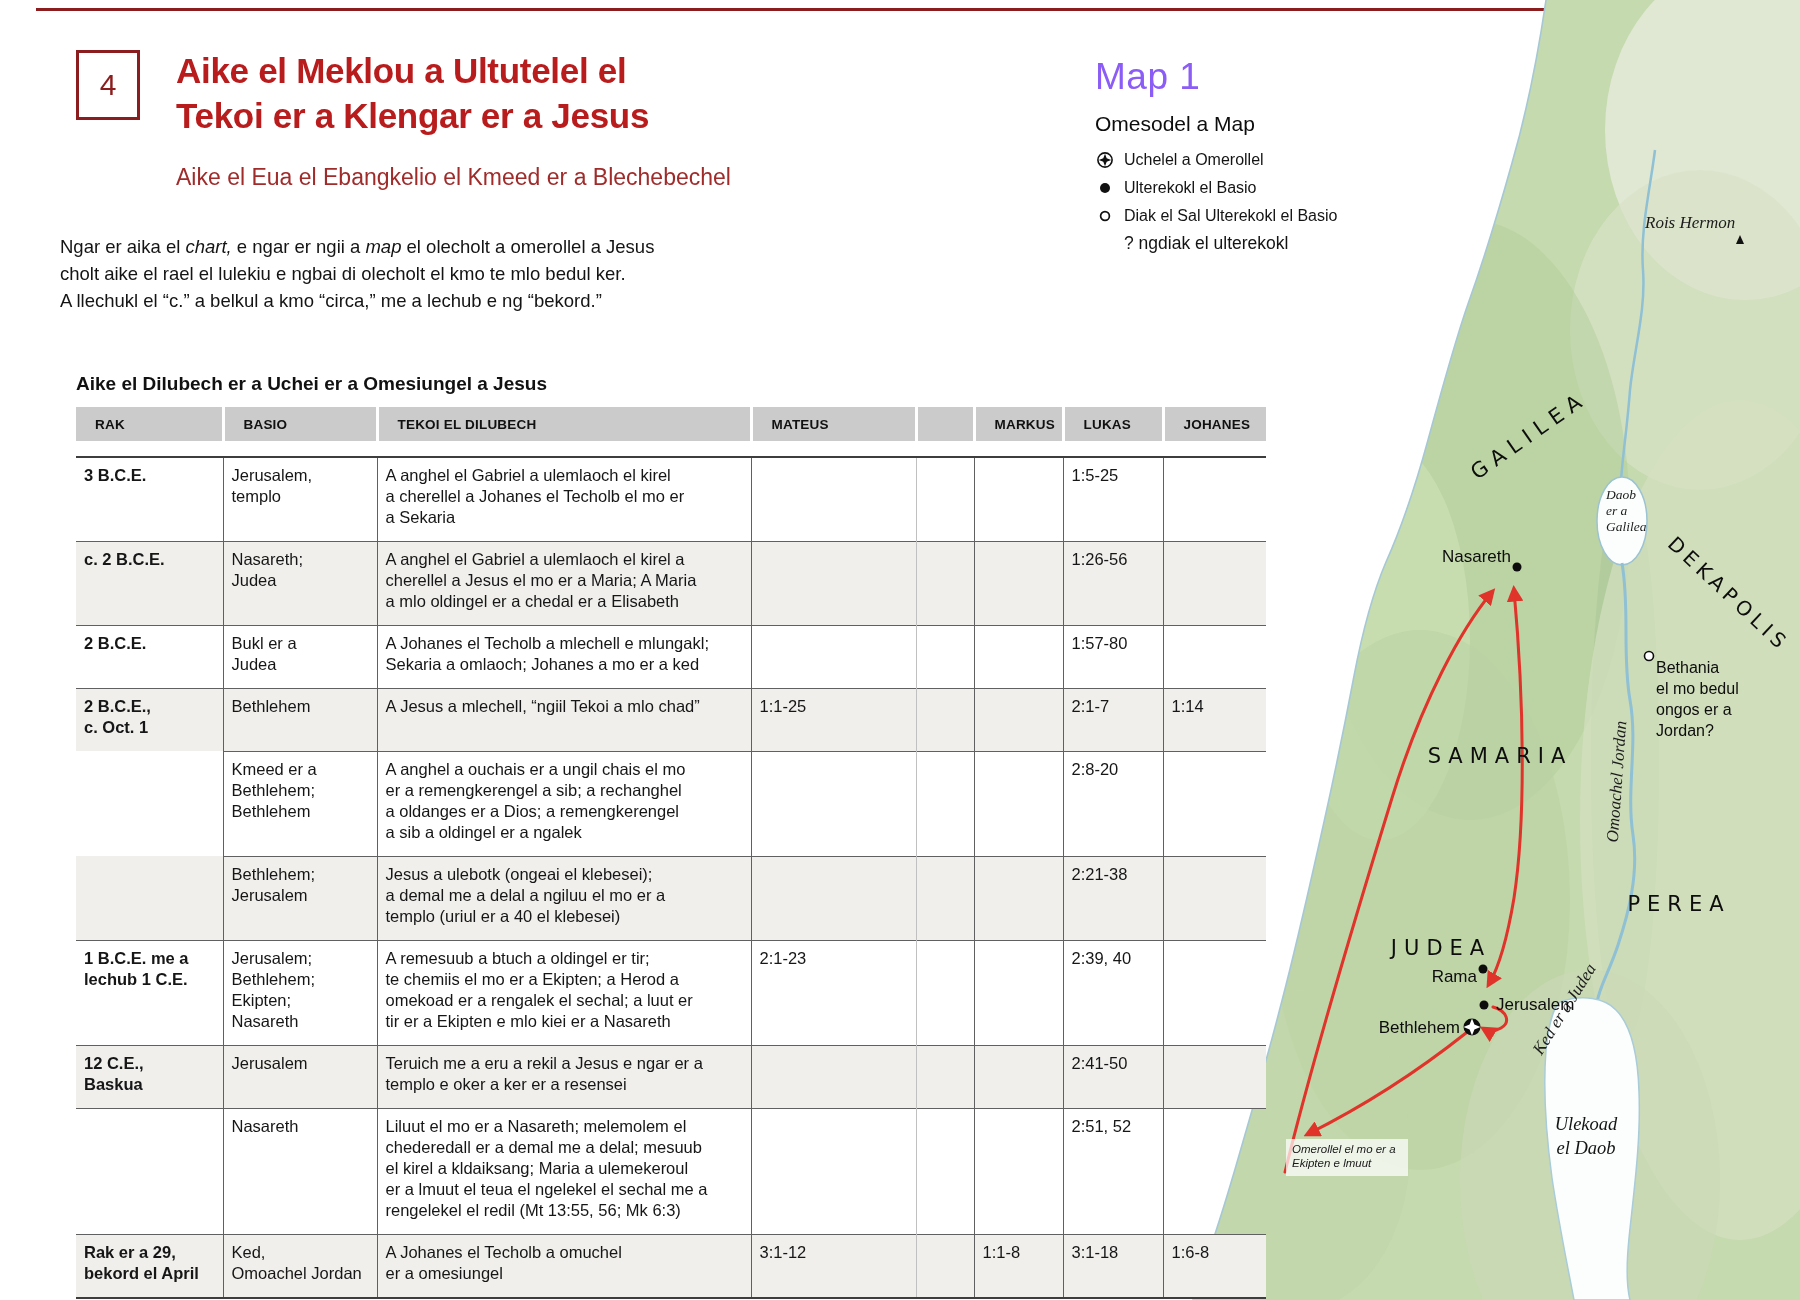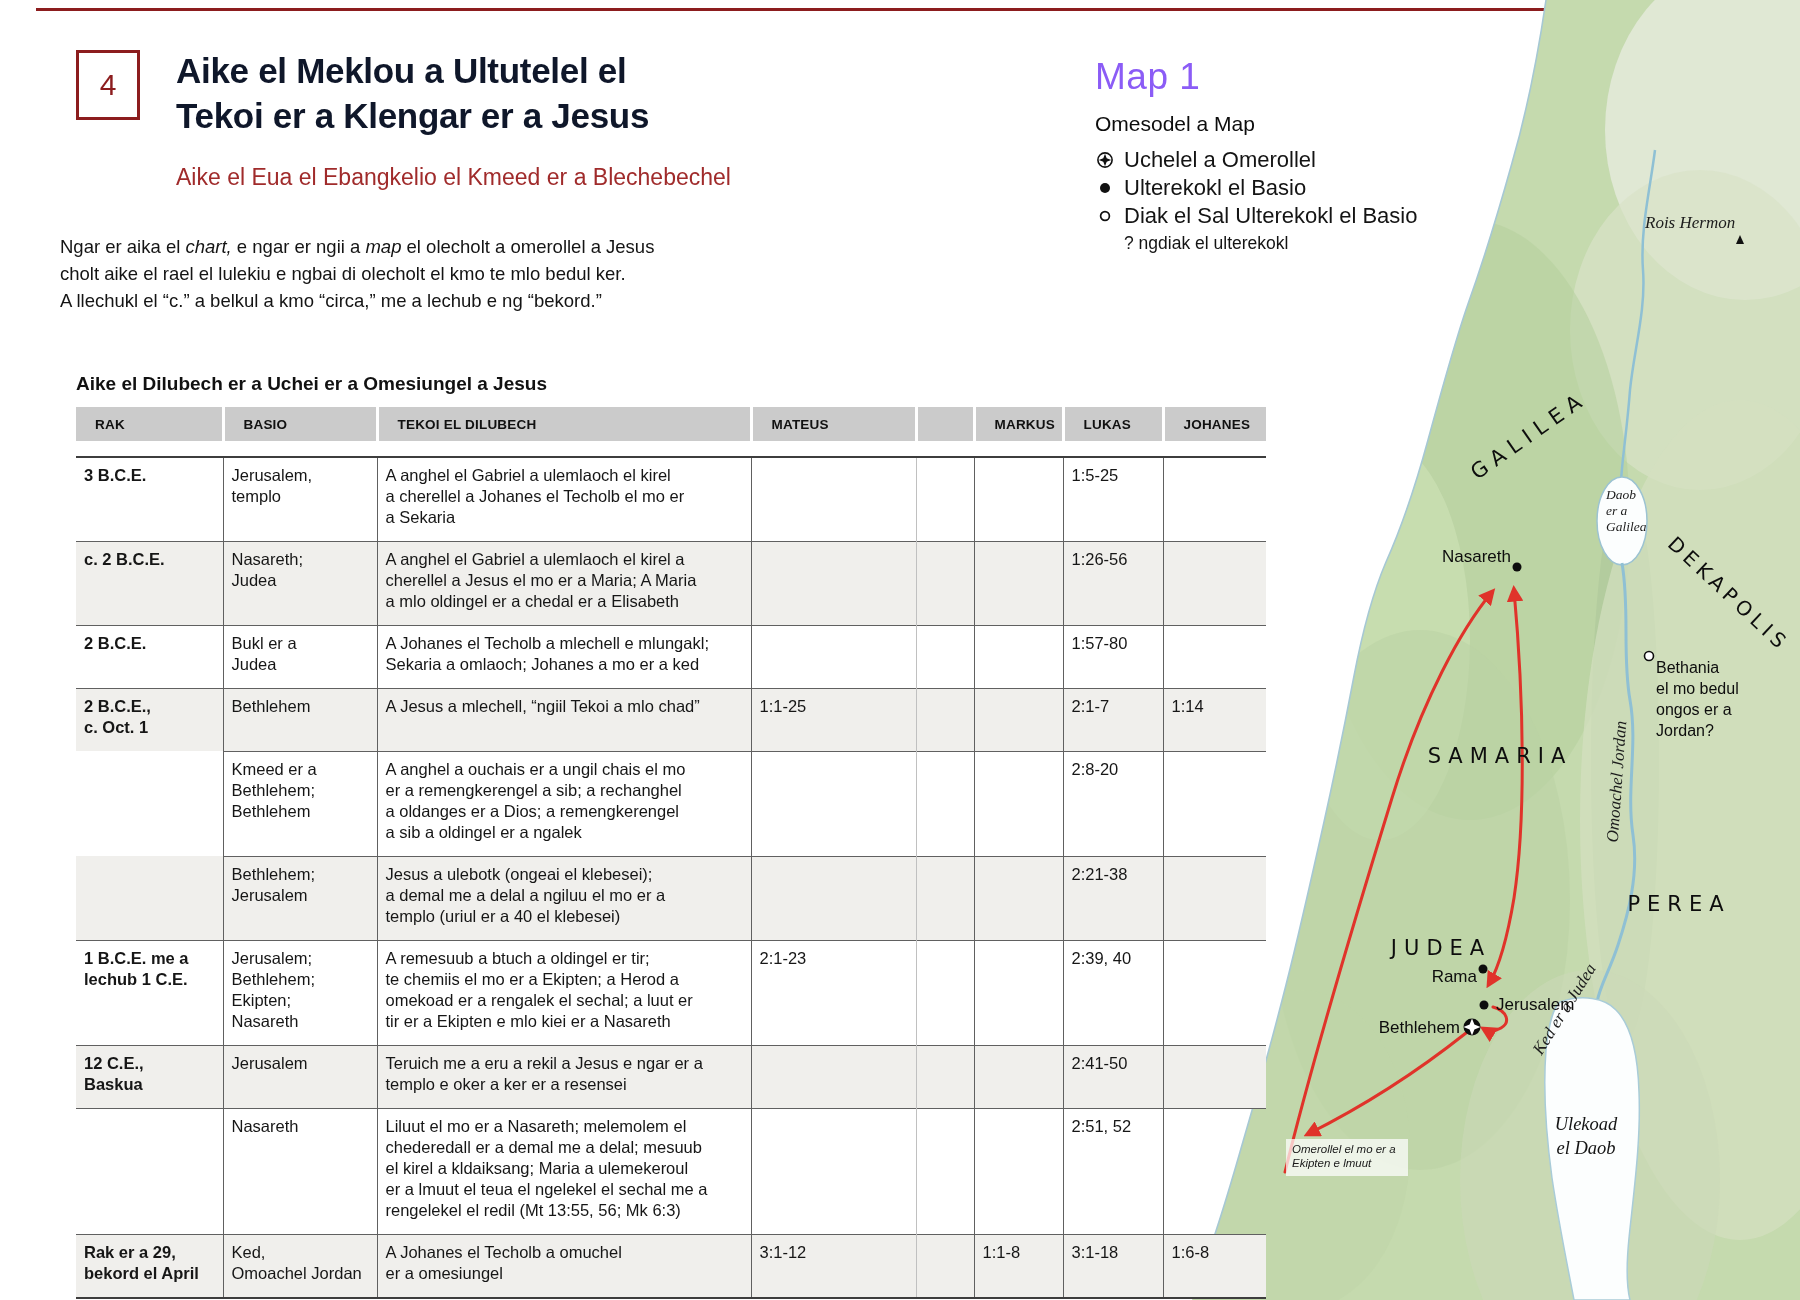--- a/index.html
+++ b/index.html
@@ -6,21 +6,21 @@
   .page{position:relative;width:1800px;height:1300px;background:#fff;overflow:hidden;
         font-family:"Liberation Sans",sans-serif;color:#161616;}
   .top-rule{position:absolute;left:36px;top:8px;width:1730px;height:3px;background:#8c1d1e;z-index:0;}
   .map-svg{position:absolute;left:1150px;top:0;width:650px;height:1300px;z-index:1;}
   .content{position:absolute;left:0;top:0;width:1800px;height:1300px;z-index:2;pointer-events:none;}
   .content *{pointer-events:auto;}
 
   .chapter-box{position:absolute;left:76px;top:50px;width:58px;height:64px;border:3px solid #8c1d1e;
                display:flex;align-items:center;justify-content:center;
                font-size:30px;color:#8c1d1e;}
-  .title{position:absolute;left:176px;top:48px;font-size:35px;line-height:45px;font-weight:600;color:#0f172a;letter-spacing:-0.3px;}
+  .title{position:absolute;left:176px;top:48px;font-size:35px;line-height:45px;font-weight:600;color:#b91c1c;letter-spacing:-0.3px;}
   .subtitle{position:absolute;left:176px;top:164px;font-size:23px;color:#a02b2b;font-weight:500;}
 
   .intro{position:absolute;left:60px;top:233px;font-size:18.5px;line-height:27px;color:#141414;}
   .intro .ital{font-style:italic;}
 
   .table-heading{position:absolute;left:76px;top:373px;font-size:19px;font-weight:bold;color:#111;}
 
   .tablewrap{position:absolute;left:76px;top:407px;width:1190px;}
   table.jt{border-collapse:collapse;table-layout:fixed;width:1190px;font-size:16.5px;line-height:21px;}
   table.jt th{background:#cbcbcb;height:34px;font-size:13.5px;letter-spacing:0.2px;text-align:left;
@@ -34,21 +34,21 @@
   table.jt tr.first td{border-top:2px solid #3d3d3d;}
   table.jt tr.last td{border-bottom:2px solid #3d3d3d;}
   table.jt td.rak{font-weight:bold;}
   table.jt td.notop{border-top:none;}
   table.jt tr.shade td{background:#f0efec;}
 
   .map-head{position:absolute;left:1095px;top:56px;z-index:3;}
   .map-title{font-size:37px;color:#8b5cf6;letter-spacing:0.5px;}
   .map-legend-title{font-size:21px;margin-top:14px;color:#0d0d0d;font-weight:500;}
   .legend{margin-top:10px;}
-  .legend-item{display:flex;align-items:center;gap:9px;font-size:22px;line-height:28px;color:#141414;}
+  .legend-item{display:flex;align-items:center;gap:9px;font-size:16px;line-height:28px;color:#141414;}
   .legend-item .ic{width:20px;display:flex;justify-content:center;}
   .legend-note{font-size:17.5px;line-height:26px;margin-left:29px;color:#141414;}
 
   
   .rg{font-family:"DejaVu Sans","Liberation Sans",sans-serif;font-size:21px;font-weight:500;fill:#0d0d0d;letter-spacing:7px;}
   .rg2{font-family:"DejaVu Sans","Liberation Sans",sans-serif;font-size:20px;font-weight:500;fill:#0d0d0d;letter-spacing:5px;}
   .ct{font-family:"Liberation Sans",sans-serif;font-size:17px;font-weight:500;fill:#0d0d0d;}
   .ct2{font-family:"Liberation Sans",sans-serif;font-size:16px;fill:#0d0d0d;}
   .wt{font-family:"Liberation Serif",serif;font-style:italic;font-size:17px;fill:#1c1c1c;}
   .wt-sm{font-family:"Liberation Serif",serif;font-style:italic;font-size:13.5px;fill:#1c1c1c;}

